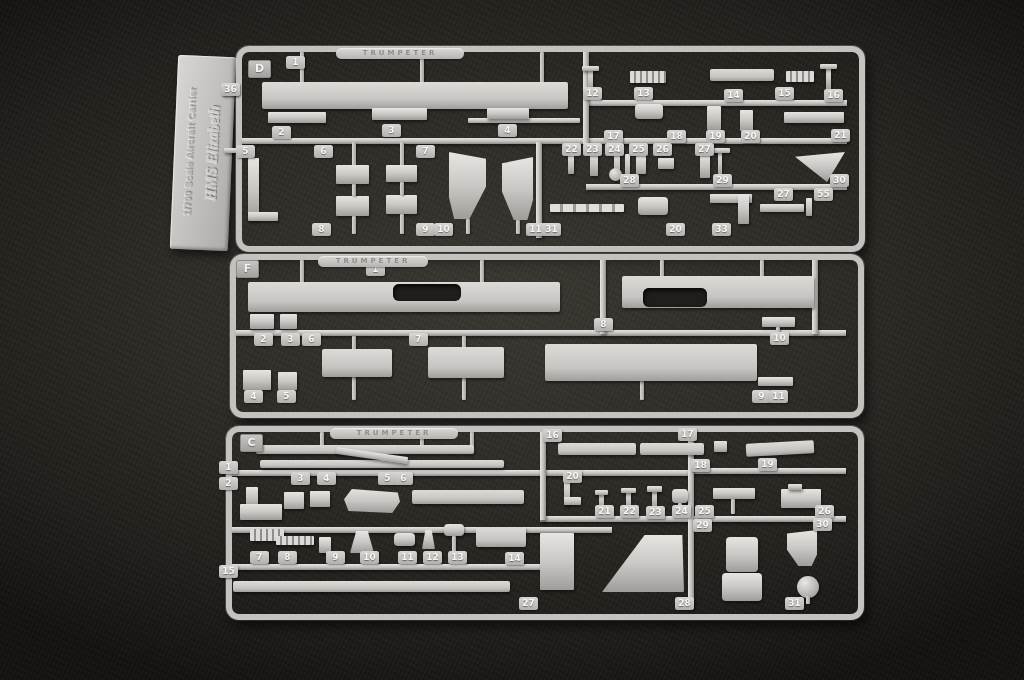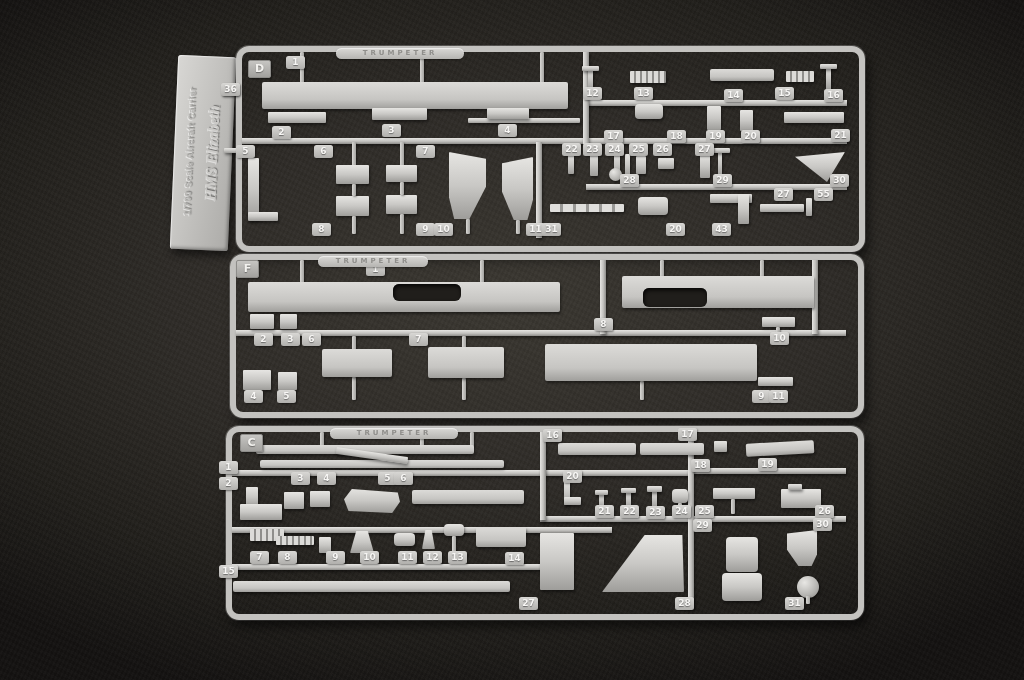--- a/index.html
+++ b/index.html
@@ -151,21 +151,21 @@
         <div class="tab" style="left: 583px; top: 143px;">23</div>
         <div class="tab" style="left: 605px; top: 143px;">24</div>
         <div class="tab" style="left: 629px; top: 143px;">25</div>
         <div class="tab" style="left: 653px; top: 143px;">26</div>
         <div class="tab" style="left: 695px; top: 143px;">27</div>
         <div class="tab" style="left: 620px; top: 174px;">28</div>
         <div class="tab" style="left: 713px; top: 174px;">29</div>
         <div class="tab" style="left: 830px; top: 174px;">30</div>
         <div class="tab" style="left: 542px; top: 223px;">31</div>
         <div class="tab" style="left: 666px; top: 223px;">20</div>
-        <div class="tab" style="left: 712px; top: 223px;">43</div>
+        <div class="tab" style="left: 712px; top: 223px;">33</div>
         <div class="tab" style="left: 774px; top: 188px;">27</div>
         <div class="tab" style="left: 814px; top: 188px;">55</div>
         <div class="tab" style="left: 221px; top: 83px;">36</div>
         <div class="letterbox" style="left: 248px; top: 60px;">D</div>
         <div class="stamp" style="left: 336px; top: 48px; width: 128px;">TRUMPETER</div>
       </div>
       <div class="sprue">
         <div class="frame" style="left: 230px; top: 254px; width: 622px; height: 152px;"></div>
         <div class="rail rh" style="left: 236px; top: 330px; width: 610px; height: 6px;"></div>
         <div class="rail rv" style="left: 600px; top: 260px; width: 6px; height: 74px;"></div>

